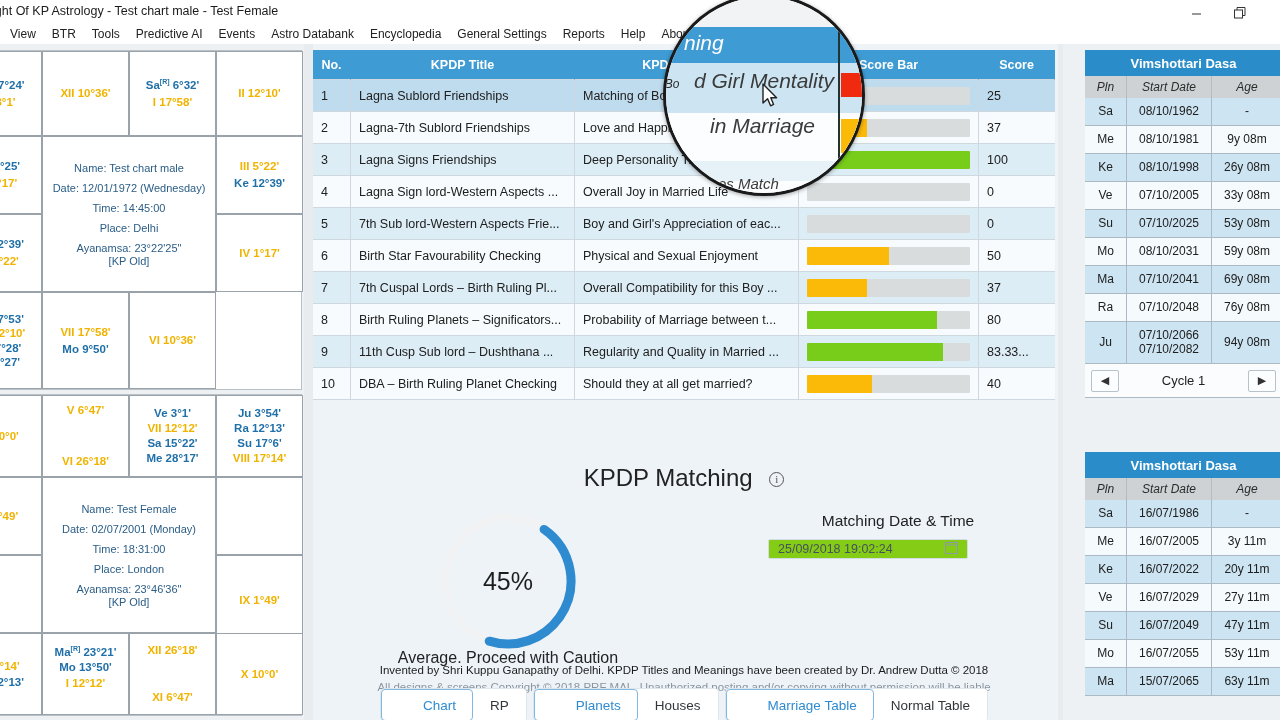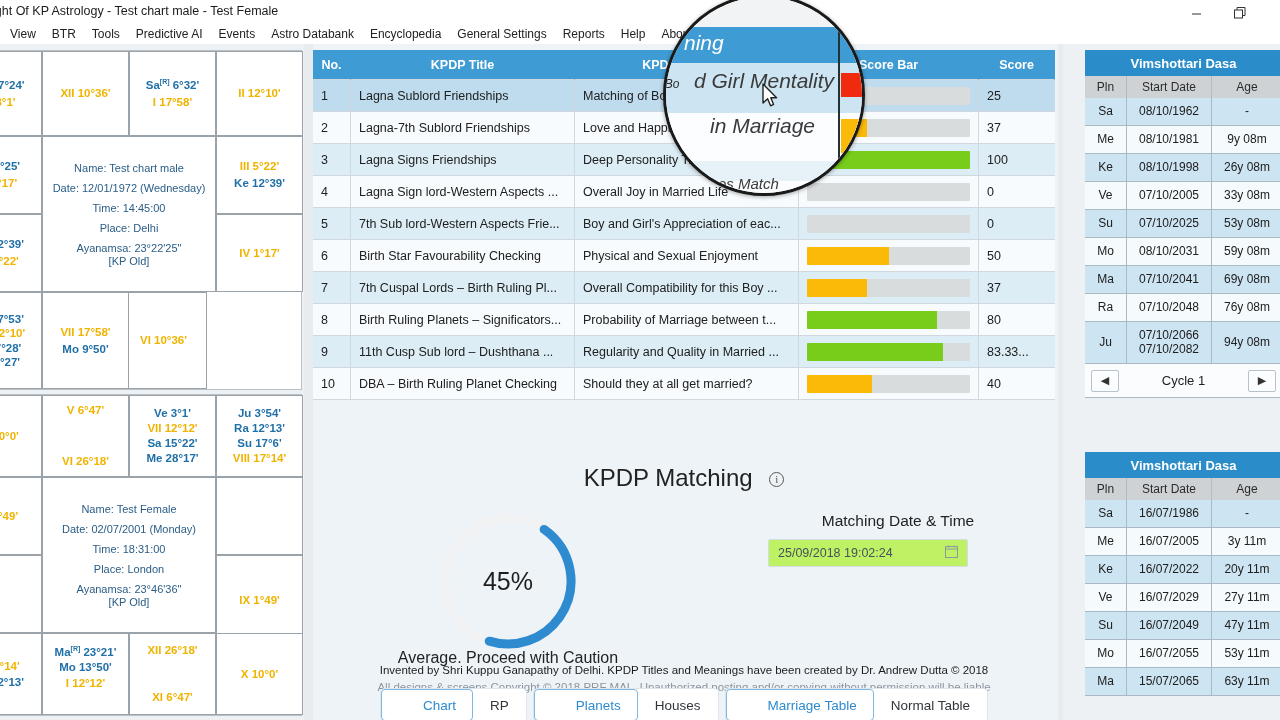--- a/index.html
+++ b/index.html
@@ -122,22 +122,22 @@
   }
   .donutcaption {
     position: absolute; left: 20px; top: 185px; width: 350px; text-align: center;
     font-size: 16px; color: #222; margin-top: 20px;
   }
   .mdlabel {
     position: absolute; left: 420px; top: 68px; width: 330px; text-align: center;
     font-size: 15.5px; color: #222;
   }
   .mdfield {
-    position: absolute; left: 455px; top: 95px; width: 200px; height: 28px;
-    border: 1px solid #d4dce3; background: #bef264; border-radius: 2px;
+    position: absolute; left: 455px; top: 95px; width: 200px; height: 20px;
+    border: 1px solid #d4dce3; background: #84cc16; border-radius: 2px;
     display: flex; align-items: center; padding: 0 9px;
     font-size: 12.5px; color: #45525c;
   }
   .calicon { margin-left: auto; color: #8d99a3; font-size: 13px; }
 
   .credits {
     position: absolute; left: 0; top: 218px; width: 742px; text-align: center;
     font-size: 11.5px; color: #1c1c1c; line-height: 1.45;
   }
   .credits .line2 { color: #4e5b66; opacity: .62; }
@@ -158,20 +158,21 @@
   .dasa-a { top: 6px; }
   .dasa-b { top: 408px; }
   .dhead {
     height: 26px; background: #2a8cc8; color: #fff; font-size: 13px; font-weight: bold;
     display: flex; align-items: center; justify-content: center;
   }
   .dsub { display: flex; height: 22px; background: #cfd2d4; }
   .dsub div {
     font-size: 12px; color: #2b2b2b; display: flex; align-items: center; justify-content: center;
     border-right: 1px solid #b6bbbe;
+    font-style: italic;
   }
   .dr { display: flex; height: 28px; }
   .dr div {
     font-size: 12px; color: #202020; display: flex; align-items: center; justify-content: center;
     border-right: 1px solid #aab9c4; border-bottom: 1px solid #aab9c4; line-height: 1.15;
   }
   .dr .w1 { width: 42px; }
   .dr .w2 { width: 85px; }
   .dr .w3 { width: 70px; border-right: none; }
   .dsub .w1 { width: 42px; }
@@ -283,21 +284,21 @@
         </div>
 
         <div class="cell" style="left:261px;top:85px;width:87px;height:78px">
           <span class="hs">III 5°22'</span>
           <span class="pl">Ke 12°39'</span>
         </div>
         <div class="cell" style="left:261px;top:163px;width:87px;height:78px">
           <span class="hs">IV 1°17'</span>
         </div>
 
-        <div class="cell" style="left:165px;top:241px;width:87px;height:97px">
+        <div class="cell" style="left:174px;top:241px;width:87px;height:97px">
           <span class="hs">VI 10°36'</span>
         </div>
         <div class="cell" style="left:87px;top:241px;width:87px;height:97px">
           <span class="hs">VII 17°58'</span>
           <span class="pl">Mo 9°50'</span>
         </div>
         <div class="cell" style="left:0;top:241px;width:87px;height:97px;line-height:1.25">
           <span class="pl">Su 27°53'</span>
           <span class="hs">VIII 12°10'</span>
           <span class="pl">Me 7°28'</span>

